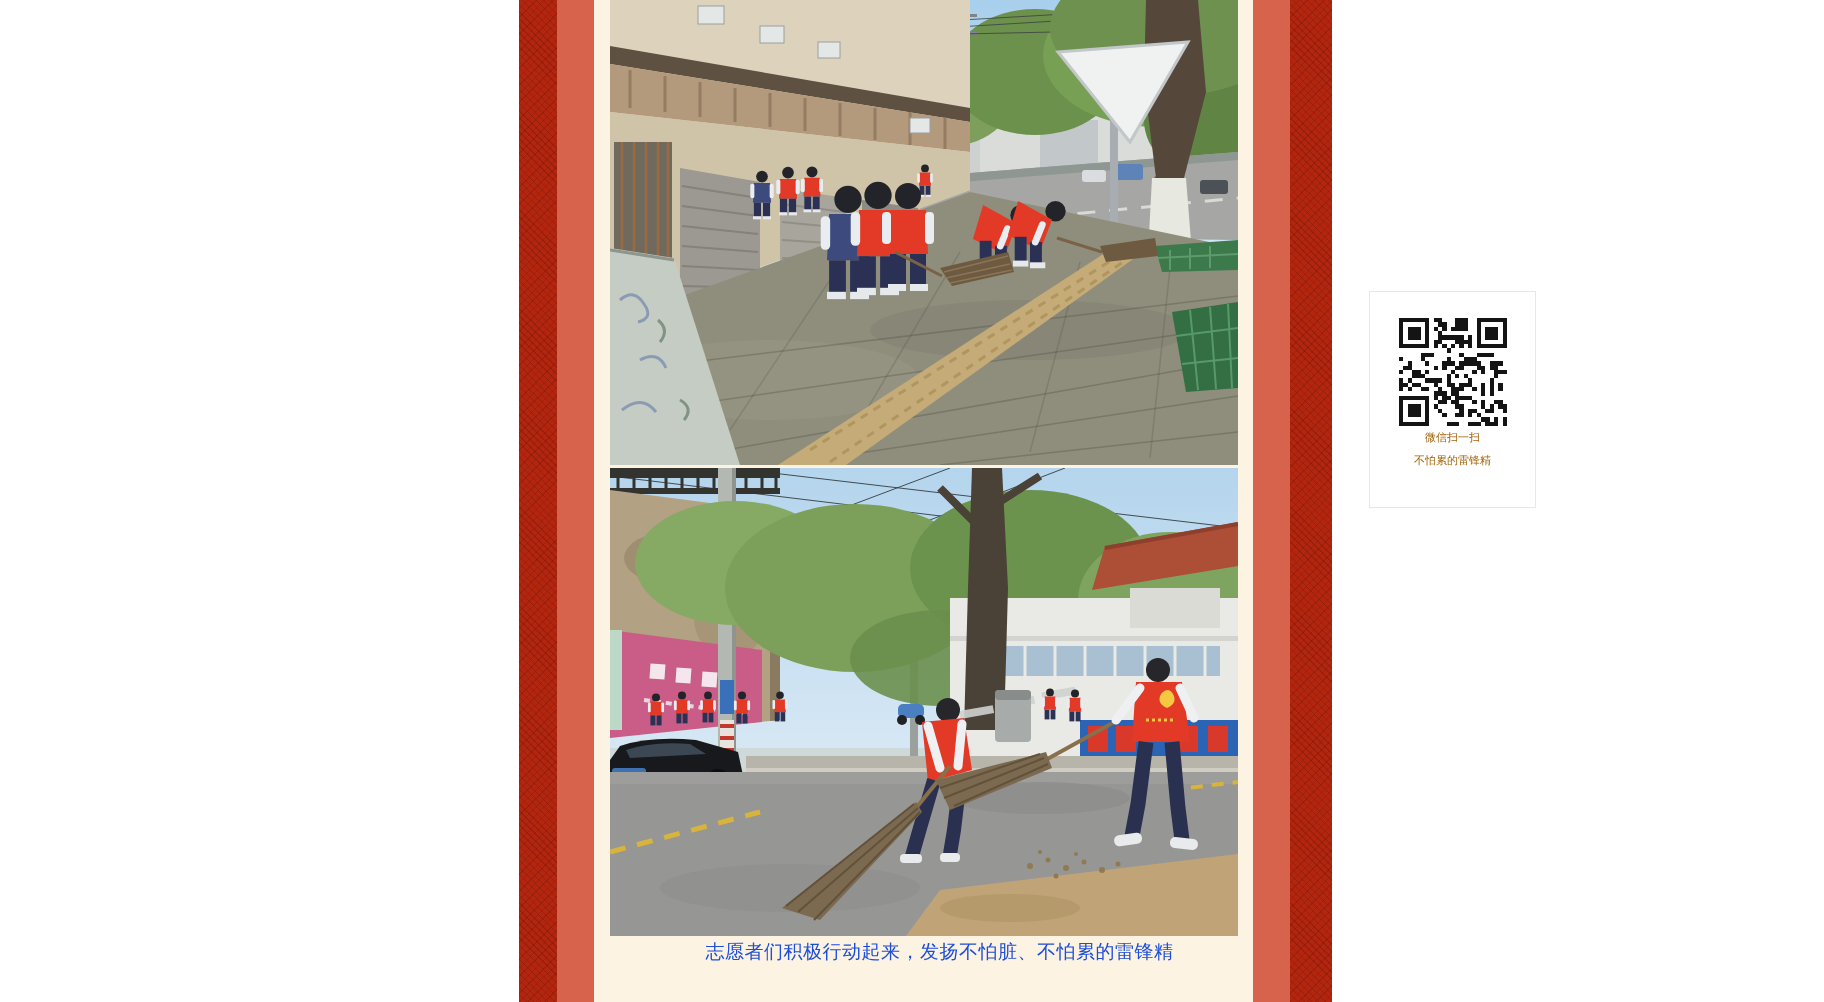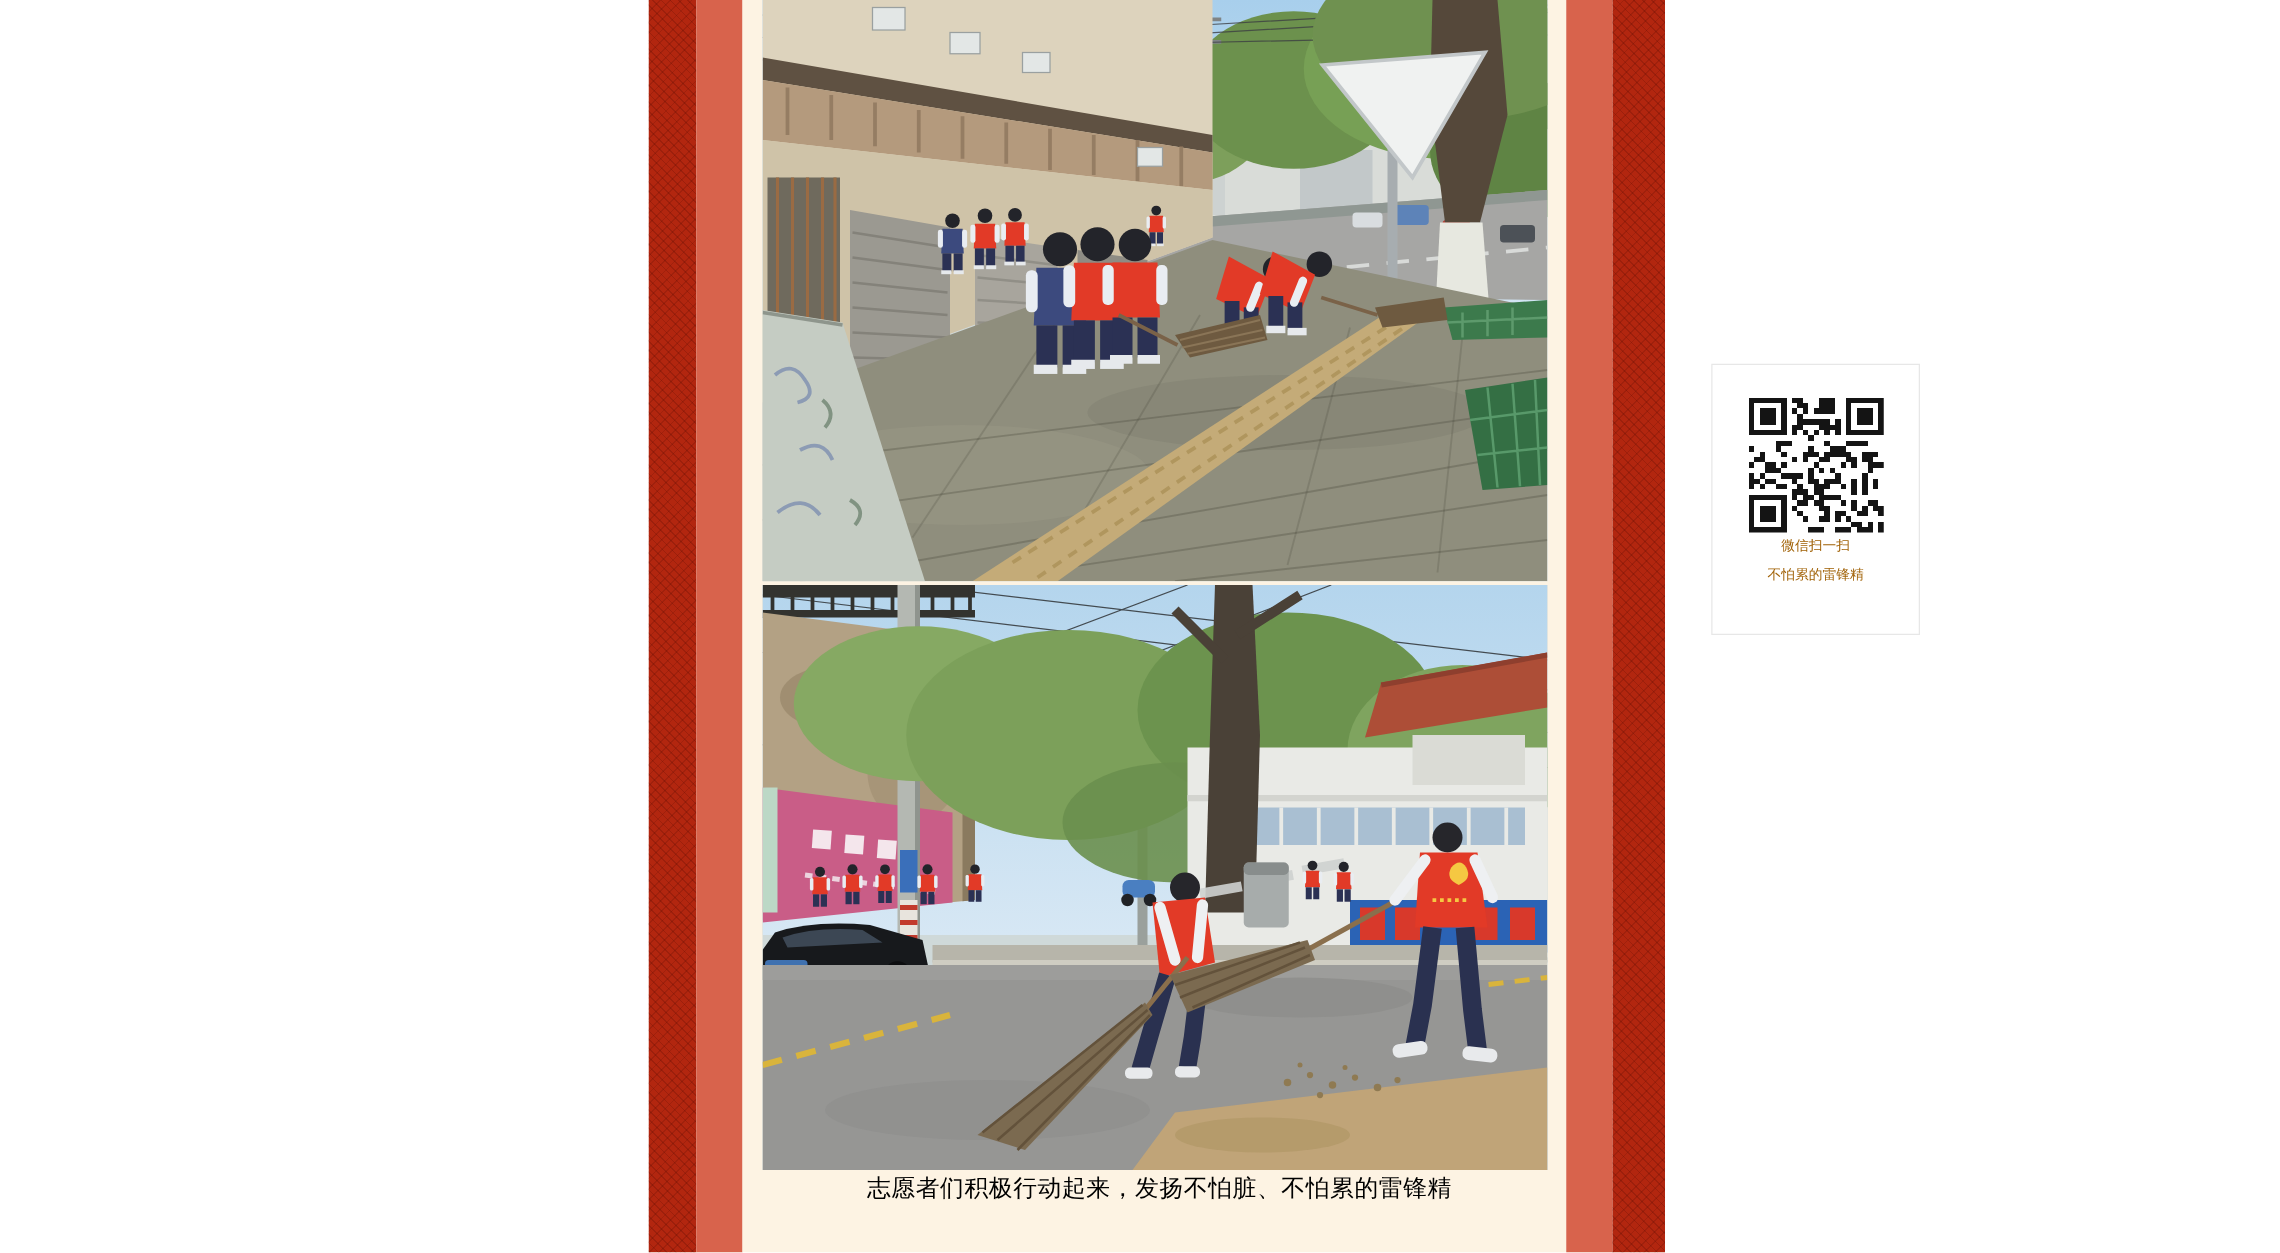--- a/index.html
+++ b/index.html
@@ -27,22 +27,22 @@
   .article{
     position:absolute;left:594px;top:0;width:659px;height:100%;
     background:#fdf3e3;text-align:center;
   }
   .photo{position:absolute;left:16px;width:628px;margin:0;overflow:hidden;background:#cfd9d9}
   #photo1{top:0;height:465px}
   #photo2{top:468px;height:468px}
   .photo svg{display:block}
 
   .caption{
-    position:absolute;top:936px;left:4px;width:100%;margin:0;
-    font-size:19px;line-height:32px;color:#000000;letter-spacing:.5px;
+    position:absolute;top:936px;left:16px;width:100%;margin:0;
+    font-size:19px;line-height:32px;color:#1d4ed8;letter-spacing:.5px;
   }
   .cap-line{display:block}
 
   
   .qr-card{
     position:absolute;left:1369px;top:291px;width:165px;height:215px;
     background:#ffffff;border:1px solid #e7e7e7;text-align:center;box-sizing:content-box;
   }
   .qr{display:block;margin:26px auto 0;width:108px;height:108px}
   .qr-text{font-size:11px;line-height:23px;color:#a16207}

